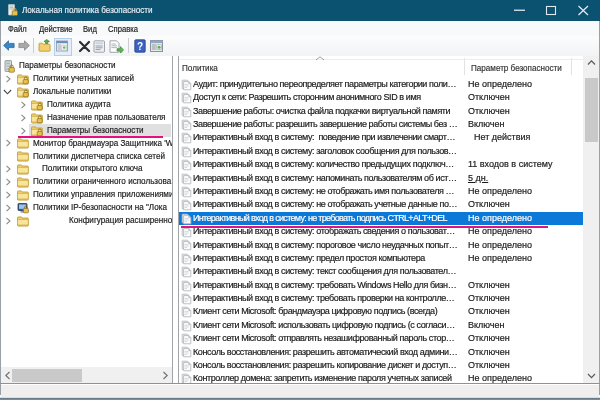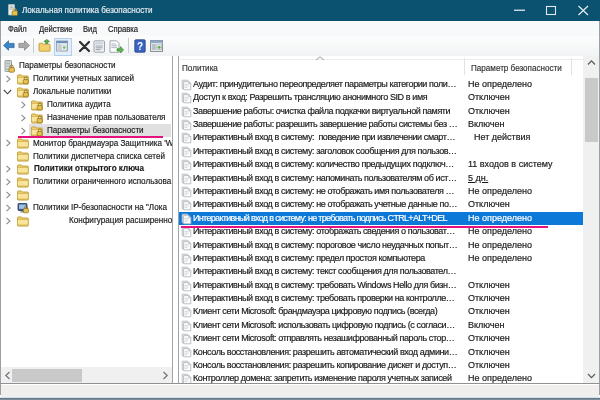--- a/index.html
+++ b/index.html
@@ -199,21 +199,21 @@
         <svg width="8" height="8" viewBox="0 0 8 8">
           <path d="M2.5 0.8 L6 4 L2.5 7.2" fill="none" stroke="#8a8a8a" stroke-width="1.1"></path>
         </svg>
       </div>
       <div class="abs" style="left:17px;top:163.2px;">
         <svg width="12" height="12" viewBox="0 0 12 12">
           <path d="M0.5 2.8 a0.9 0.9 0 0 1 0.9 -0.9 h3 l1 1.1 h5 a0.9 0.9 0 0 1 0.9 0.9 v6.3 a0.9 0.9 0 0 1 -0.9 0.9 h-9 a0.9 0.9 0 0 1 -0.9 -0.9 z" fill="#f2cf6e" stroke="#b8962e" stroke-width="0.8"></path>
           <path d="M0.5 4.4 h10.8 v4.7 a0.9 0.9 0 0 1 -0.9 0.9 h-9 a0.9 0.9 0 0 1 -0.9 -0.9 z" fill="#f9e49b" stroke="#c2a239" stroke-width="0.6"></path>
         </svg>
       </div>
-      <div class="abs txt" style="left:34px;top:163.4px;font-weight:bold;"><span class="sq">Политики открытого ключа</span></div>
+      <div class="abs txt" style="left:42px;top:163.4px;"><span class="sq">Политики открытого ключа</span></div>
       <div class="abs" style="left:4px;top:178.1px;">
         <svg width="8" height="8" viewBox="0 0 8 8">
           <path d="M2.5 0.8 L6 4 L2.5 7.2" fill="none" stroke="#8a8a8a" stroke-width="1.1"></path>
         </svg>
       </div>
       <div class="abs" style="left:17px;top:176.1px;">
         <svg width="12" height="12" viewBox="0 0 12 12">
           <path d="M0.5 2.8 a0.9 0.9 0 0 1 0.9 -0.9 h3 l1 1.1 h5 a0.9 0.9 0 0 1 0.9 0.9 v6.3 a0.9 0.9 0 0 1 -0.9 0.9 h-9 a0.9 0.9 0 0 1 -0.9 -0.9 z" fill="#f2cf6e" stroke="#b8962e" stroke-width="0.8"></path>
           <path d="M0.5 4.4 h10.8 v4.7 a0.9 0.9 0 0 1 -0.9 0.9 h-9 a0.9 0.9 0 0 1 -0.9 -0.9 z" fill="#f9e49b" stroke="#c2a239" stroke-width="0.6"></path>
         </svg>
@@ -223,20 +223,21 @@
         <svg width="8" height="8" viewBox="0 0 8 8">
           <path d="M2.5 0.8 L6 4 L2.5 7.2" fill="none" stroke="#8a8a8a" stroke-width="1.1"></path>
         </svg>
       </div>
       <div class="abs" style="left:17px;top:189.0px;">
         <svg width="12" height="12" viewBox="0 0 12 12">
           <path d="M0.5 2.8 a0.9 0.9 0 0 1 0.9 -0.9 h3 l1 1.1 h5 a0.9 0.9 0 0 1 0.9 0.9 v6.3 a0.9 0.9 0 0 1 -0.9 0.9 h-9 a0.9 0.9 0 0 1 -0.9 -0.9 z" fill="#f2cf6e" stroke="#b8962e" stroke-width="0.8"></path>
           <path d="M0.5 4.4 h10.8 v4.7 a0.9 0.9 0 0 1 -0.9 0.9 h-9 a0.9 0.9 0 0 1 -0.9 -0.9 z" fill="#f9e49b" stroke="#c2a239" stroke-width="0.6"></path>
         </svg>
       </div>
+      <div class="abs txt" style="left:33px;top:189.2px;"><span class="sq">Политики управления приложениями</span></div>
       <div class="abs" style="left:4px;top:203.9px;">
         <svg width="8" height="8" viewBox="0 0 8 8">
           <path d="M2.5 0.8 L6 4 L2.5 7.2" fill="none" stroke="#8a8a8a" stroke-width="1.1"></path>
         </svg>
       </div>
       <div class="abs" style="left:17px;top:201.9px;">
         <svg width="12" height="12" viewBox="0 0 12 12">
           <rect x="1" y="1.5" width="9" height="7" rx="0.8" fill="#3a5a8c" stroke="#22375c" stroke-width="0.8"></rect>
           <rect x="2" y="2.5" width="7" height="4.4" fill="#9fc1e8"></rect>
           <rect x="3.5" y="9" width="4.5" height="1.6" fill="#8899aa"></rect>
@@ -293,21 +294,21 @@
     <div class="abs" style="left:1.5px;top:36.2px;">
       <svg width="12" height="12" viewBox="0 0 12 12">
         <g fill="#f5f6f7" stroke="#b3bac0" stroke-width="0.9">
 <path d="M2.2 1.2 h5.2 l2 2 v6.4 h-7.2 z"></path>
 <path d="M3.6 2.6 h5.2 l2 2 v6.2 h-7.2 z" fill="#fdfdfd"></path>
 <path d="M8.8 2.6 v2 h2" fill="none"></path>
         </g>
 <path d="M4.6 5.4 h4 M4.6 7 h4 M4.6 8.6 h2.6" stroke="#c9cfd5" stroke-width="0.8"></path>
       </svg>
     </div>
-    <div class="abs pol" style="left:14.5px;top:36.3px;">Доступ к вход: Разрешить трансляцию анонимного SID в имя</div>
+    <div class="abs pol" style="left:14.5px;top:36.3px;">Доступ к сети: Разрешить сторонним анонимного SID в имя</div>
     <div class="abs val" style="left:289.5px;top:36.3px;">Отключен</div>
     <div class="abs" style="left:1.5px;top:49.6px;">
       <svg width="12" height="12" viewBox="0 0 12 12">
         <g fill="#f5f6f7" stroke="#b3bac0" stroke-width="0.9">
 <path d="M2.2 1.2 h5.2 l2 2 v6.4 h-7.2 z"></path>
 <path d="M3.6 2.6 h5.2 l2 2 v6.2 h-7.2 z" fill="#fdfdfd"></path>
 <path d="M8.8 2.6 v2 h2" fill="none"></path>
         </g>
 <path d="M4.6 5.4 h4 M4.6 7 h4 M4.6 8.6 h2.6" stroke="#c9cfd5" stroke-width="0.8"></path>
       </svg>

